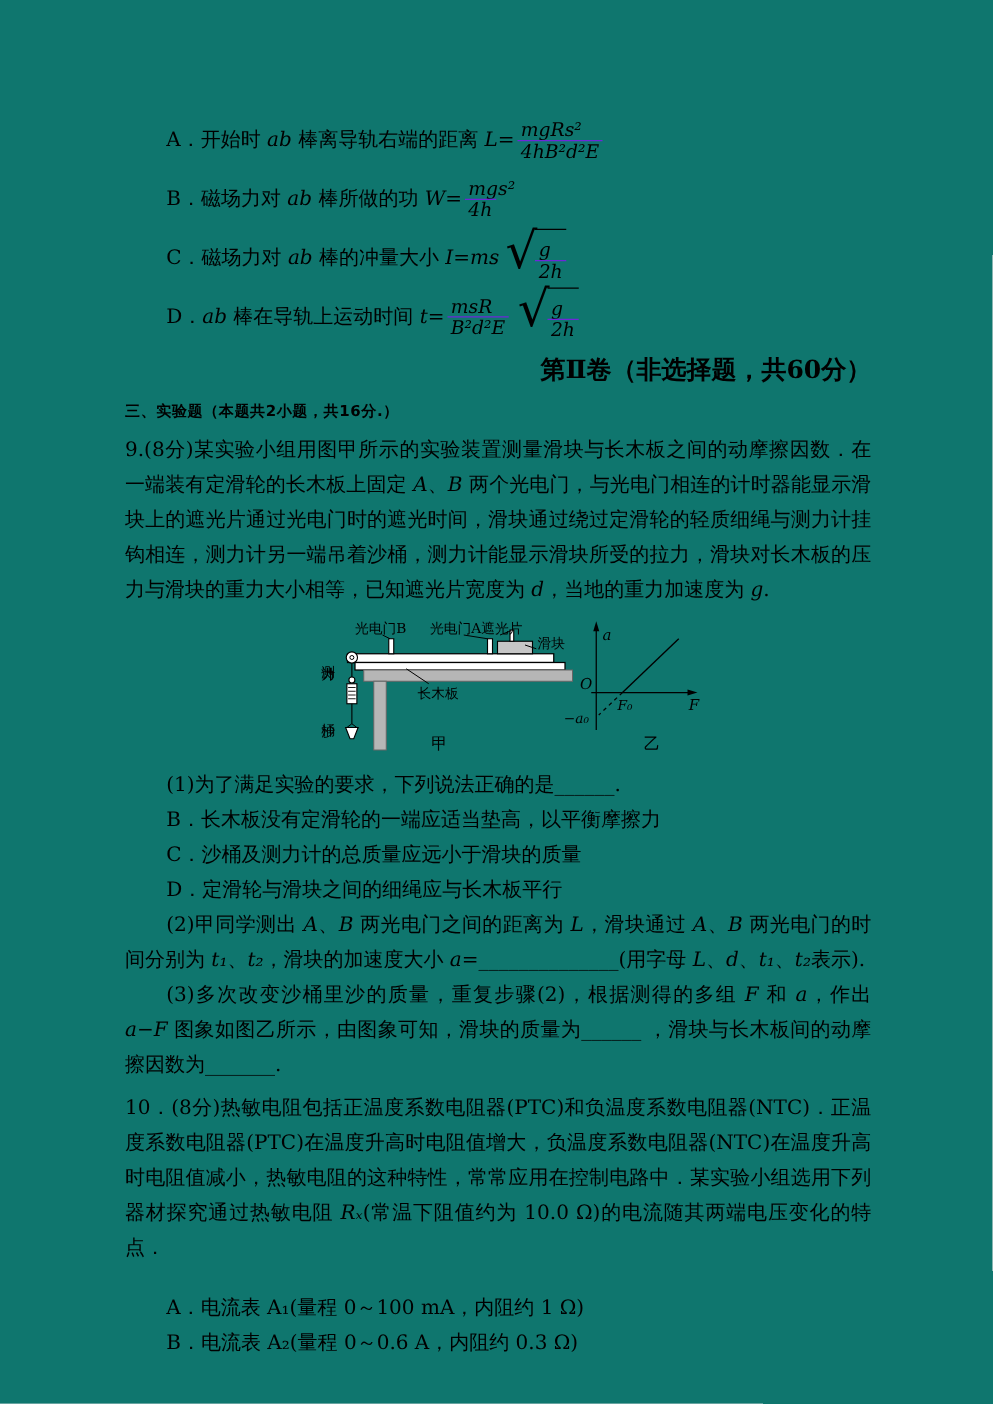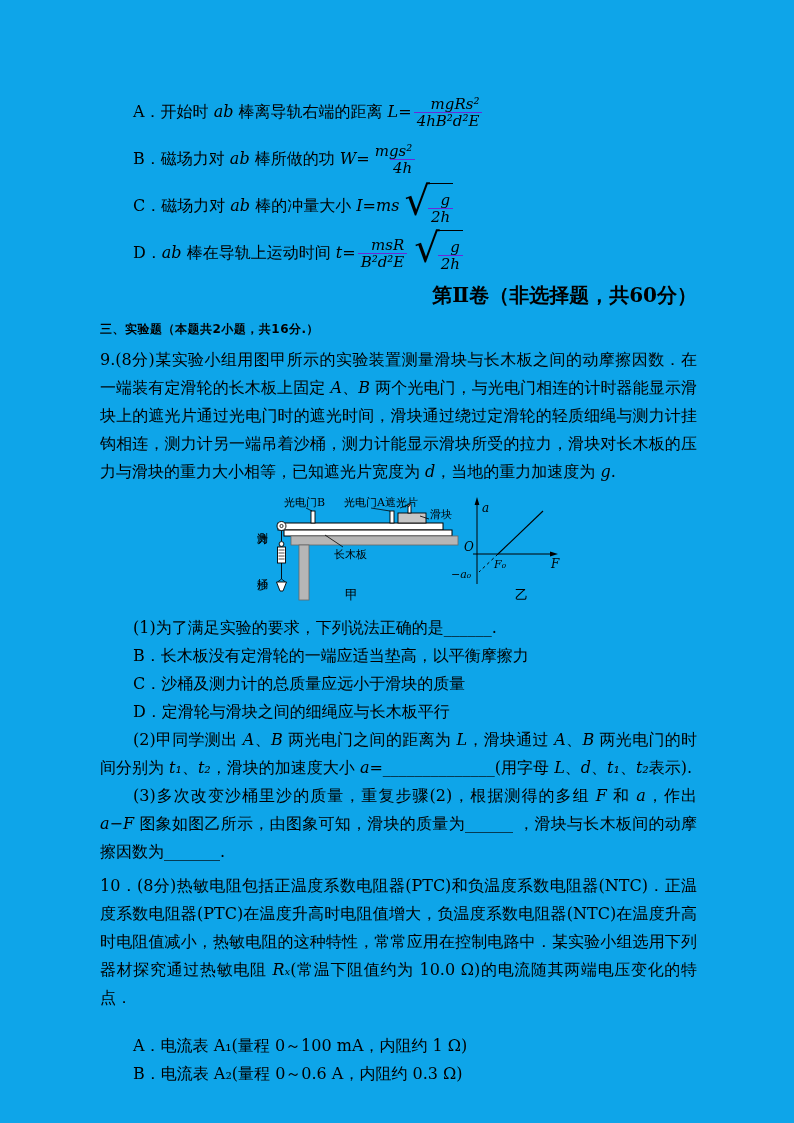--- a/index.html
+++ b/index.html
@@ -1,24 +1,24 @@
 <!DOCTYPE html>
 <html><head>
 <meta charset="utf-8">
 <style>
   html,body{margin:0;padding:0;background:#e8e8e8}
   .page{
     width:794px;height:1123px;box-sizing:border-box;margin:0 auto;
-    padding:88px 97px 0 100px;background:#0ea5e9;color:#000;
+    padding:88px 97px 0 100px;background:#0f766e;color:#000;
     font-family:"DejaVu Serif","Liberation Serif",serif;font-size:16px;
     overflow:hidden;position:relative;
   }
   .it{font-style:italic}
   .q8-opt{padding-left:33px;height:47px;line-height:47px;white-space:nowrap}
-  .frac{display:inline-flex;flex-direction:column;align-items:flex-end;vertical-align:middle;
+  .frac{display:inline-flex;flex-direction:column;align-items:flex-start;vertical-align:middle;
         font-style:italic;font-size:15px;line-height:normal;margin:0 2px}
   .frac .num{line-height:16px;padding:0 3px}
   .frac .den{line-height:16px;padding:0 3px;border-top:1px solid #6d28d9}
   .sqrt{display:inline-flex;align-items:flex-start;vertical-align:middle;margin-left:5px}
   .sqrt .rad{font-style:normal;font-size:40px;line-height:34px;margin-right:-2px;
              font-family:"DejaVu Sans","Liberation Sans",sans-serif;transform:translateY(1px)}
   .sqrt .sqrt-body{border-top:1.4px solid #000}
   .sqrt .frac{margin:0}
   .part-title{text-align:right;font-weight:bold;font-size:20px;line-height:27px;margin:6px 0 9px}
   .sec-title{font-family:"DejaVu Sans","Liberation Sans",sans-serif;font-weight:bold;

